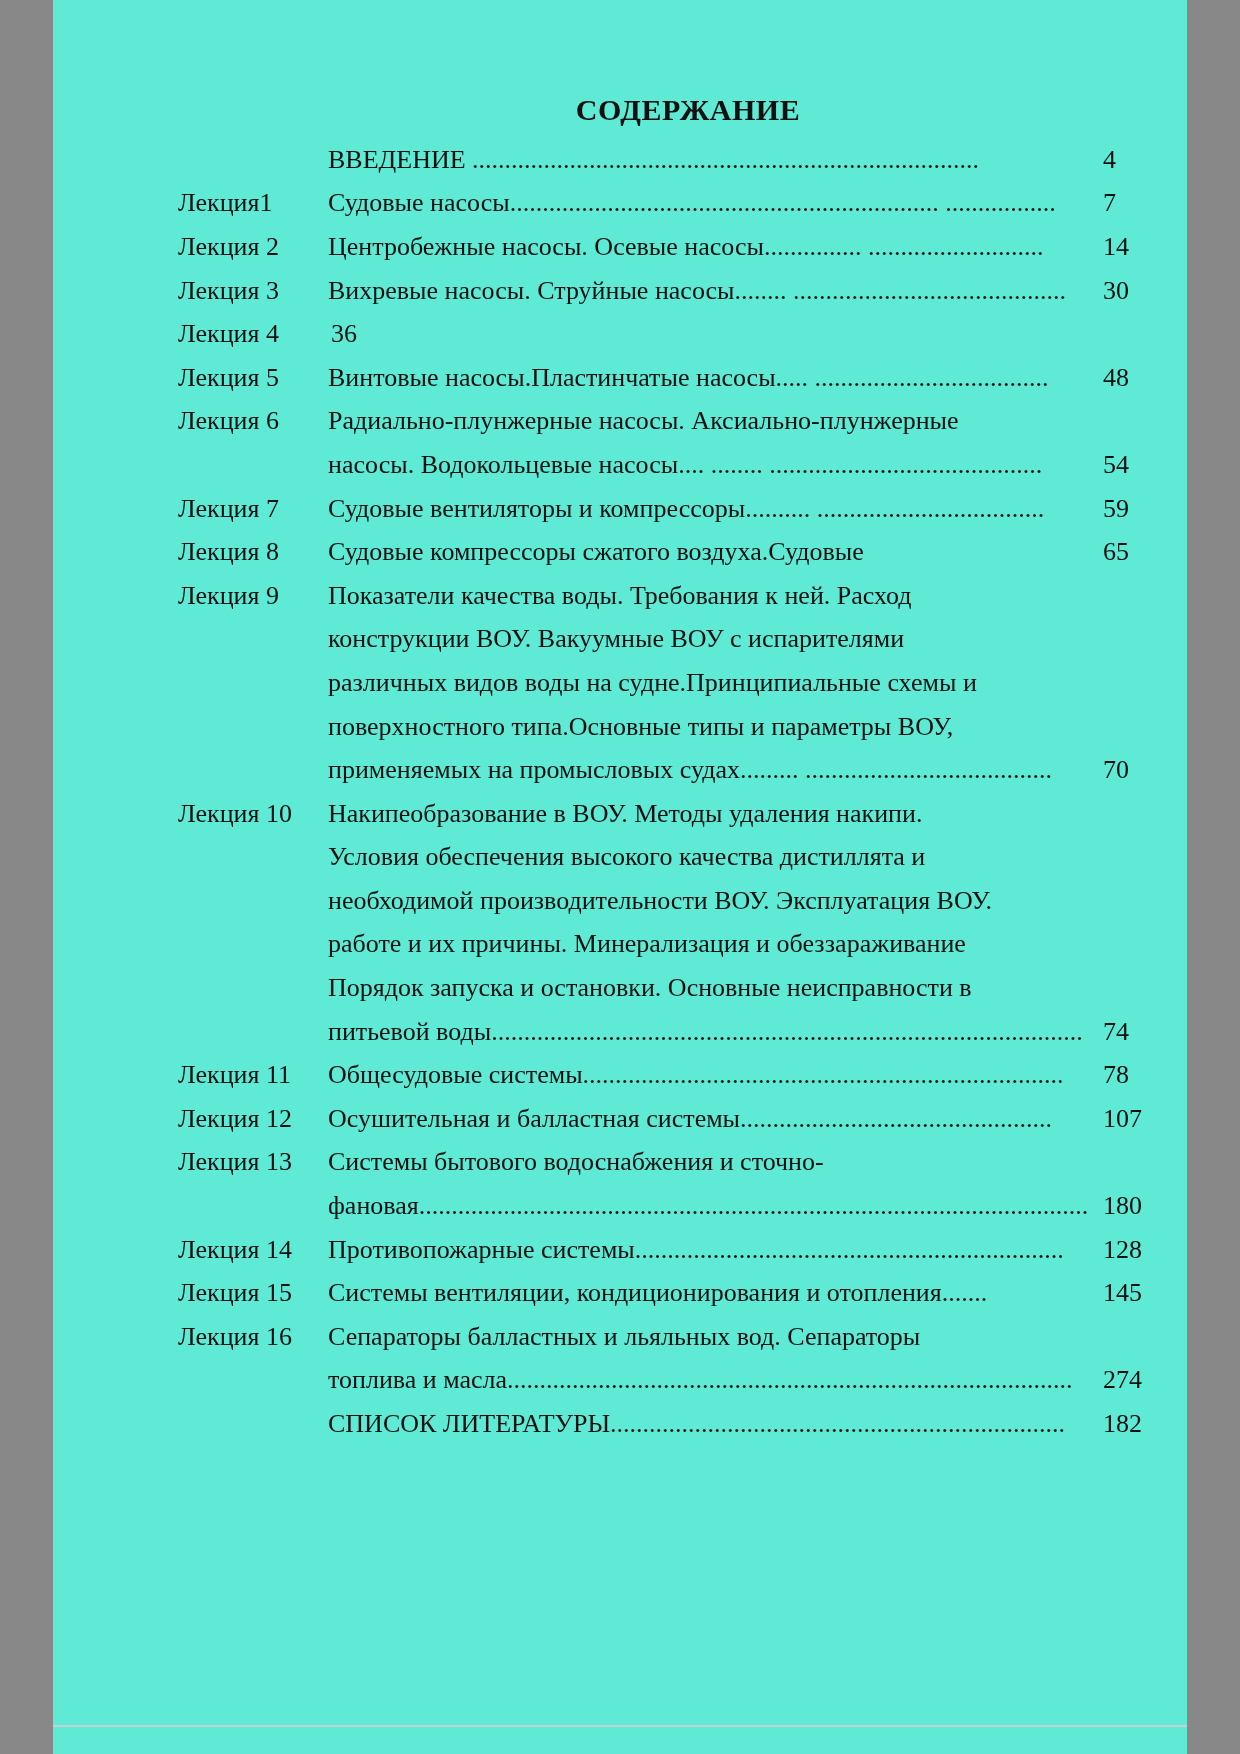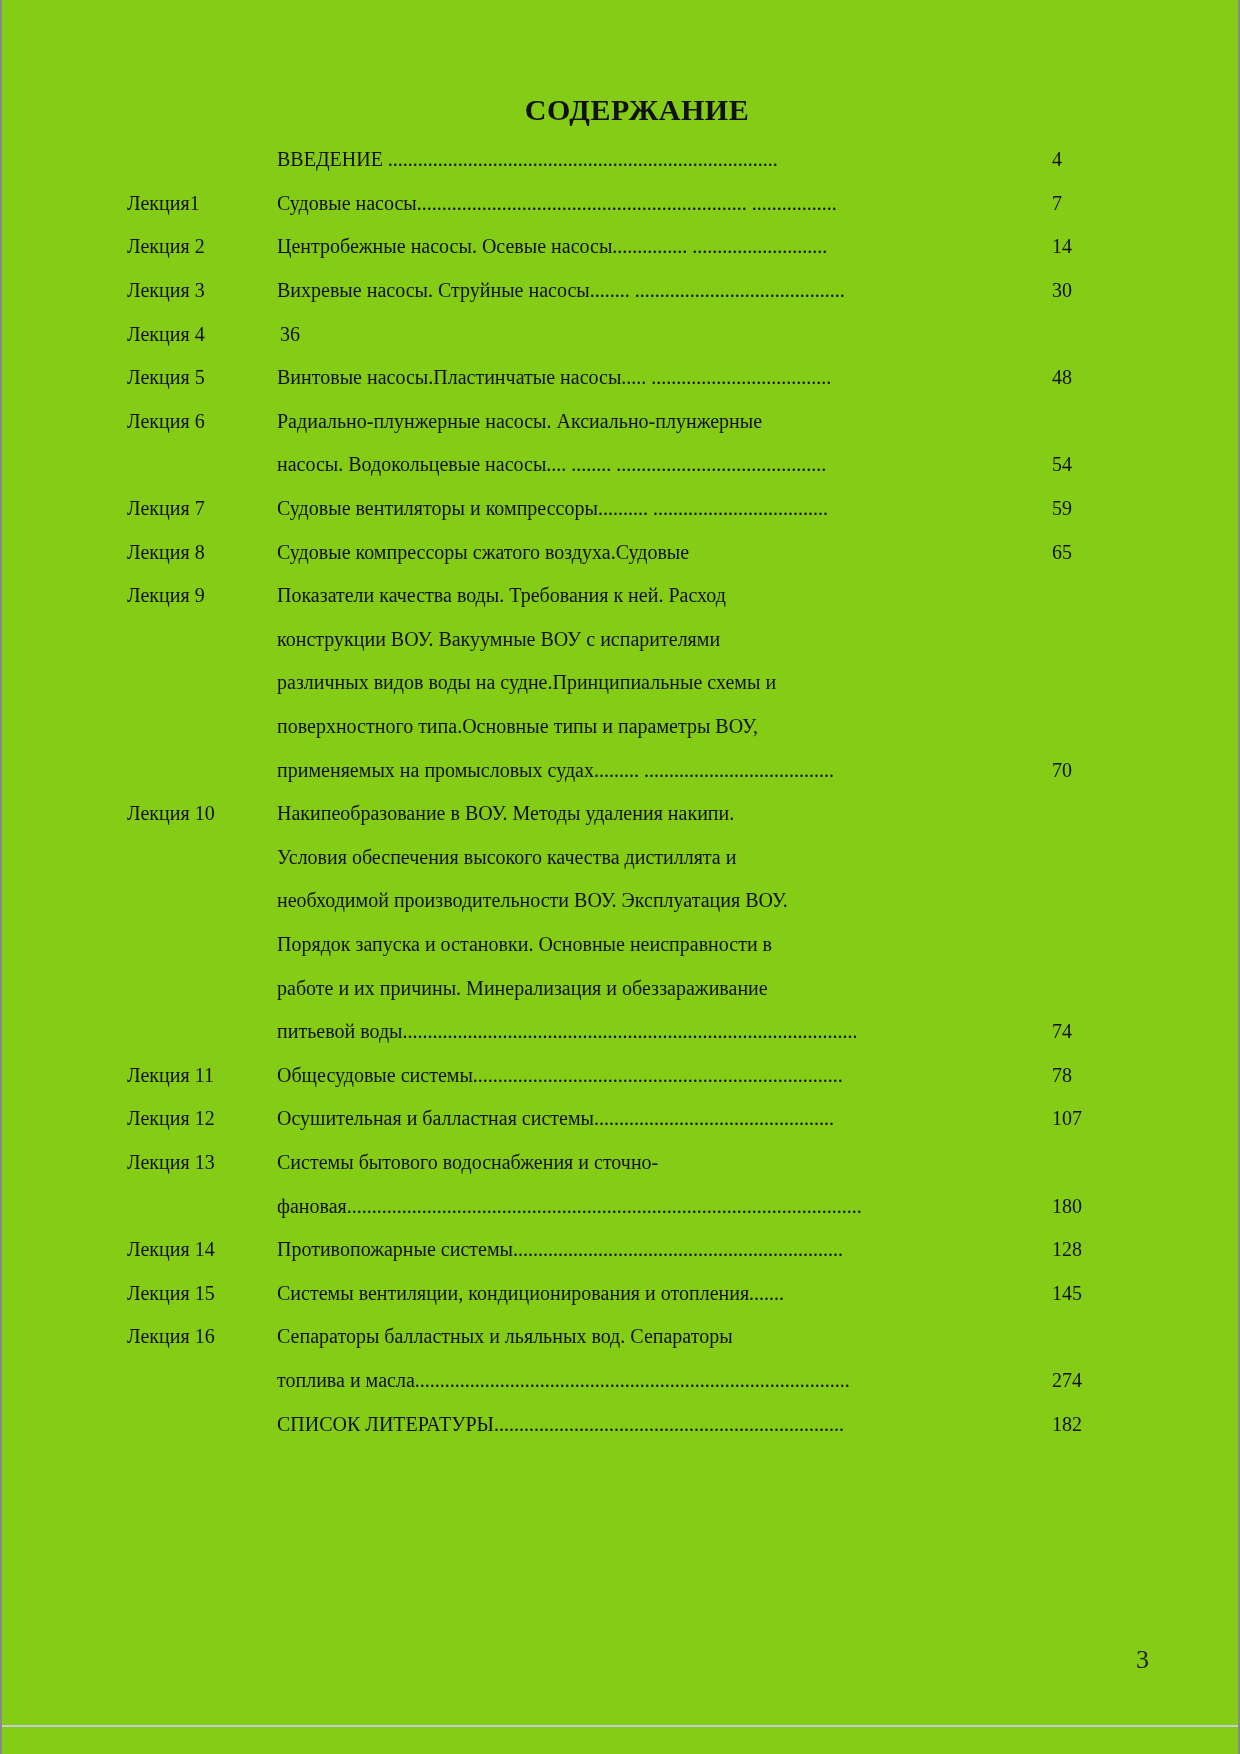--- a/index.html
+++ b/index.html
@@ -1,28 +1,28 @@
 <!DOCTYPE html>
 <html><head>
 <meta charset="utf-8">
 <style>
   html,body { margin:0; padding:0; background:#888; }
   .page {
-    position:relative; width:1236px; height:1754px; margin:0 auto;
-    background:#84cc16; overflow:hidden;
+    position:relative; width:1134px; height:1754px; margin:0 auto;
+    background:#5eead4; overflow:hidden;
     font-family:"Liberation Serif", serif; color:#111;
   }
   .toc-title {
     position:absolute; top:93px; left:250px; width:770px;
     text-align:center; font-size:30px; font-weight:bold; letter-spacing:0.5px;
   }
   .toc {
     position:absolute; top:138px; left:125px; width:1000px;
   }
-  .toc-row { display:flex; height:43.6px; align-items:center; font-size:20px; }
+  .toc-row { display:flex; height:43.6px; align-items:center; font-size:26px; }
   .toc-cell-label  { width:150px; flex:none; white-space:nowrap; }
   .toc-cell-text   { width:772px; flex:none; white-space:nowrap; overflow:hidden; }
   .toc-cell-page   { flex:1; padding-left:3px; white-space:nowrap; }
   
   .watermark { position:absolute; left:0; top:1540px; width:1240px; height:214px; }
   .scan-line {
     position:absolute; left:0; top:1725px; width:1240px; height:2px;
     background:#c6cdd3;
   }
   .corner-page-number {
@@ -121,26 +121,26 @@
         <div class="toc-cell-text">Условия обеспечения высокого качества дистиллята и</div>
         <div class="toc-cell-page"></div>
       </div>
       <div class="toc-row">
         <div class="toc-cell-label"></div>
         <div class="toc-cell-text">необходимой производительности ВОУ. Эксплуатация ВОУ.</div>
         <div class="toc-cell-page"></div>
       </div>
       <div class="toc-row">
         <div class="toc-cell-label"></div>
+        <div class="toc-cell-text">работе и их причины. Минерализация и обеззараживание</div>
+        <div class="toc-cell-page"></div>
+      </div>
+      <div class="toc-row">
+        <div class="toc-cell-label"></div>
         <div class="toc-cell-text">Порядок запуска и остановки. Основные неисправности в</div>
-        <div class="toc-cell-page"></div>
-      </div>
-      <div class="toc-row">
-        <div class="toc-cell-label"></div>
-        <div class="toc-cell-text">работе и их причины. Минерализация и обеззараживание</div>
         <div class="toc-cell-page"></div>
       </div>
       <div class="toc-row">
         <div class="toc-cell-label"></div>
         <div class="toc-cell-text">питьевой воды...........................................................................................</div>
         <div class="toc-cell-page">74</div>
       </div>
       <div class="toc-row">
         <div class="toc-cell-label">Лекция 11</div>
         <div class="toc-cell-text">Общесудовые системы..........................................................................</div>

